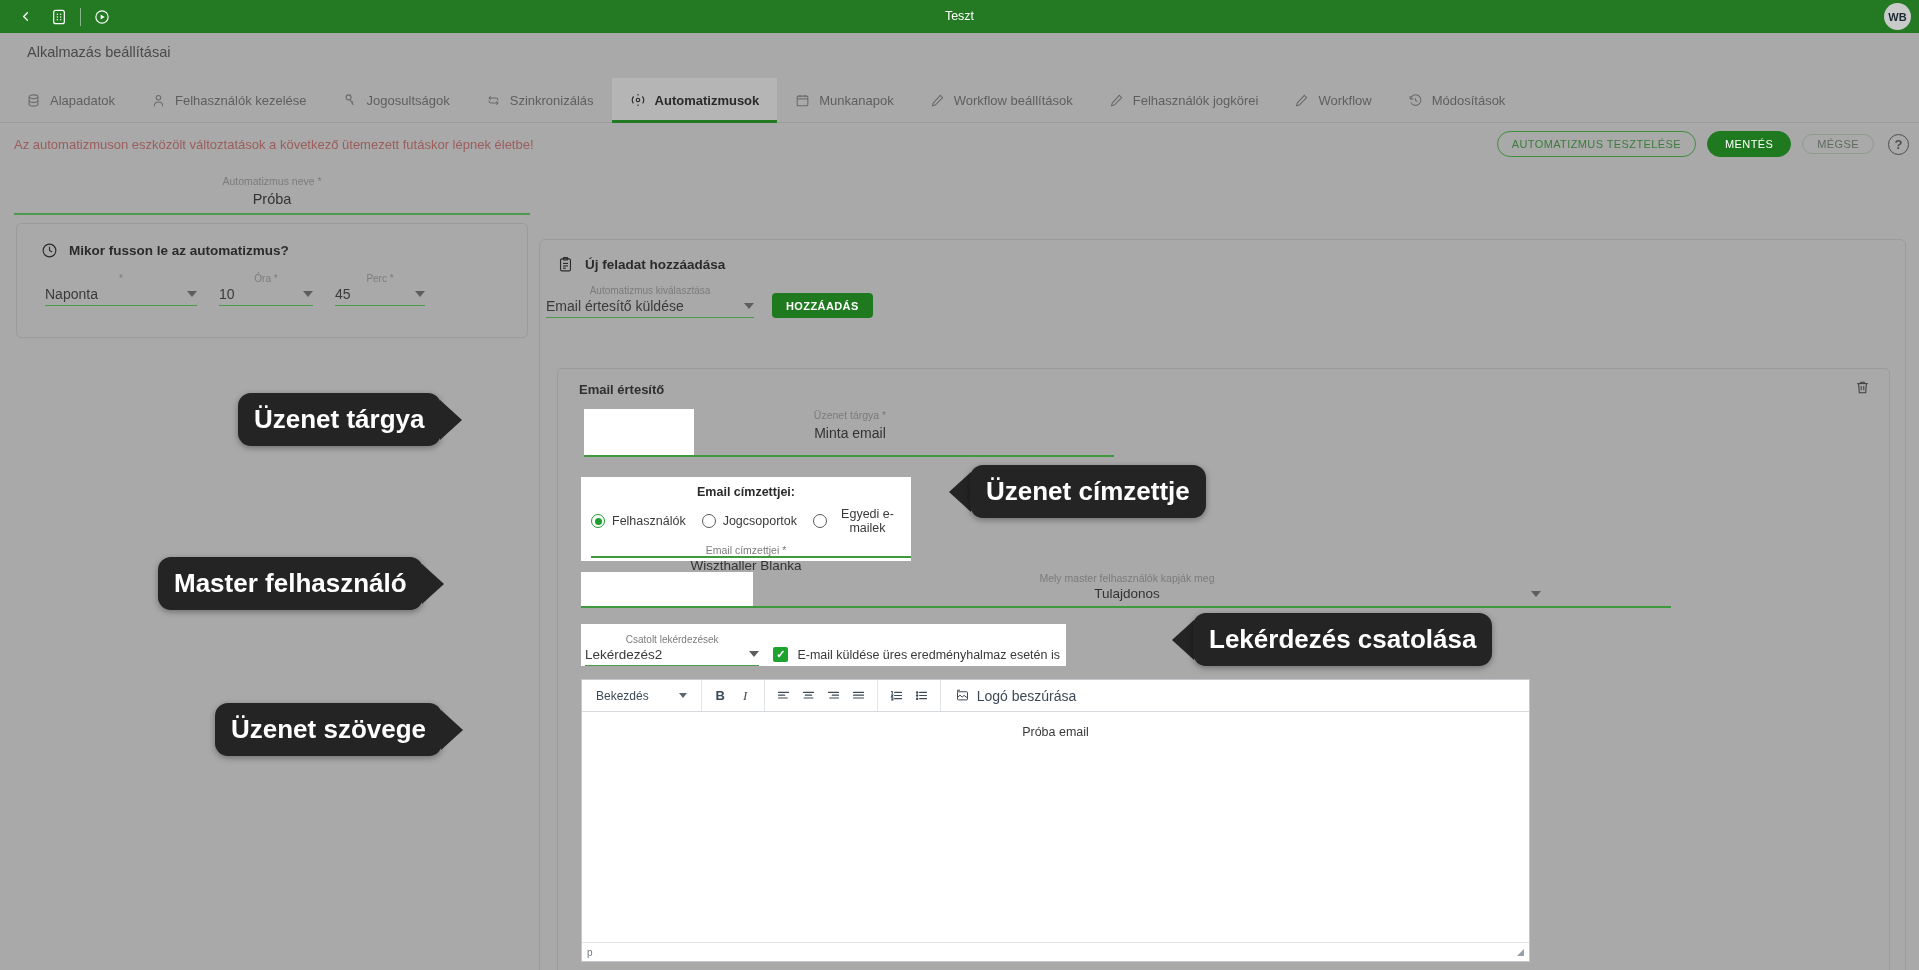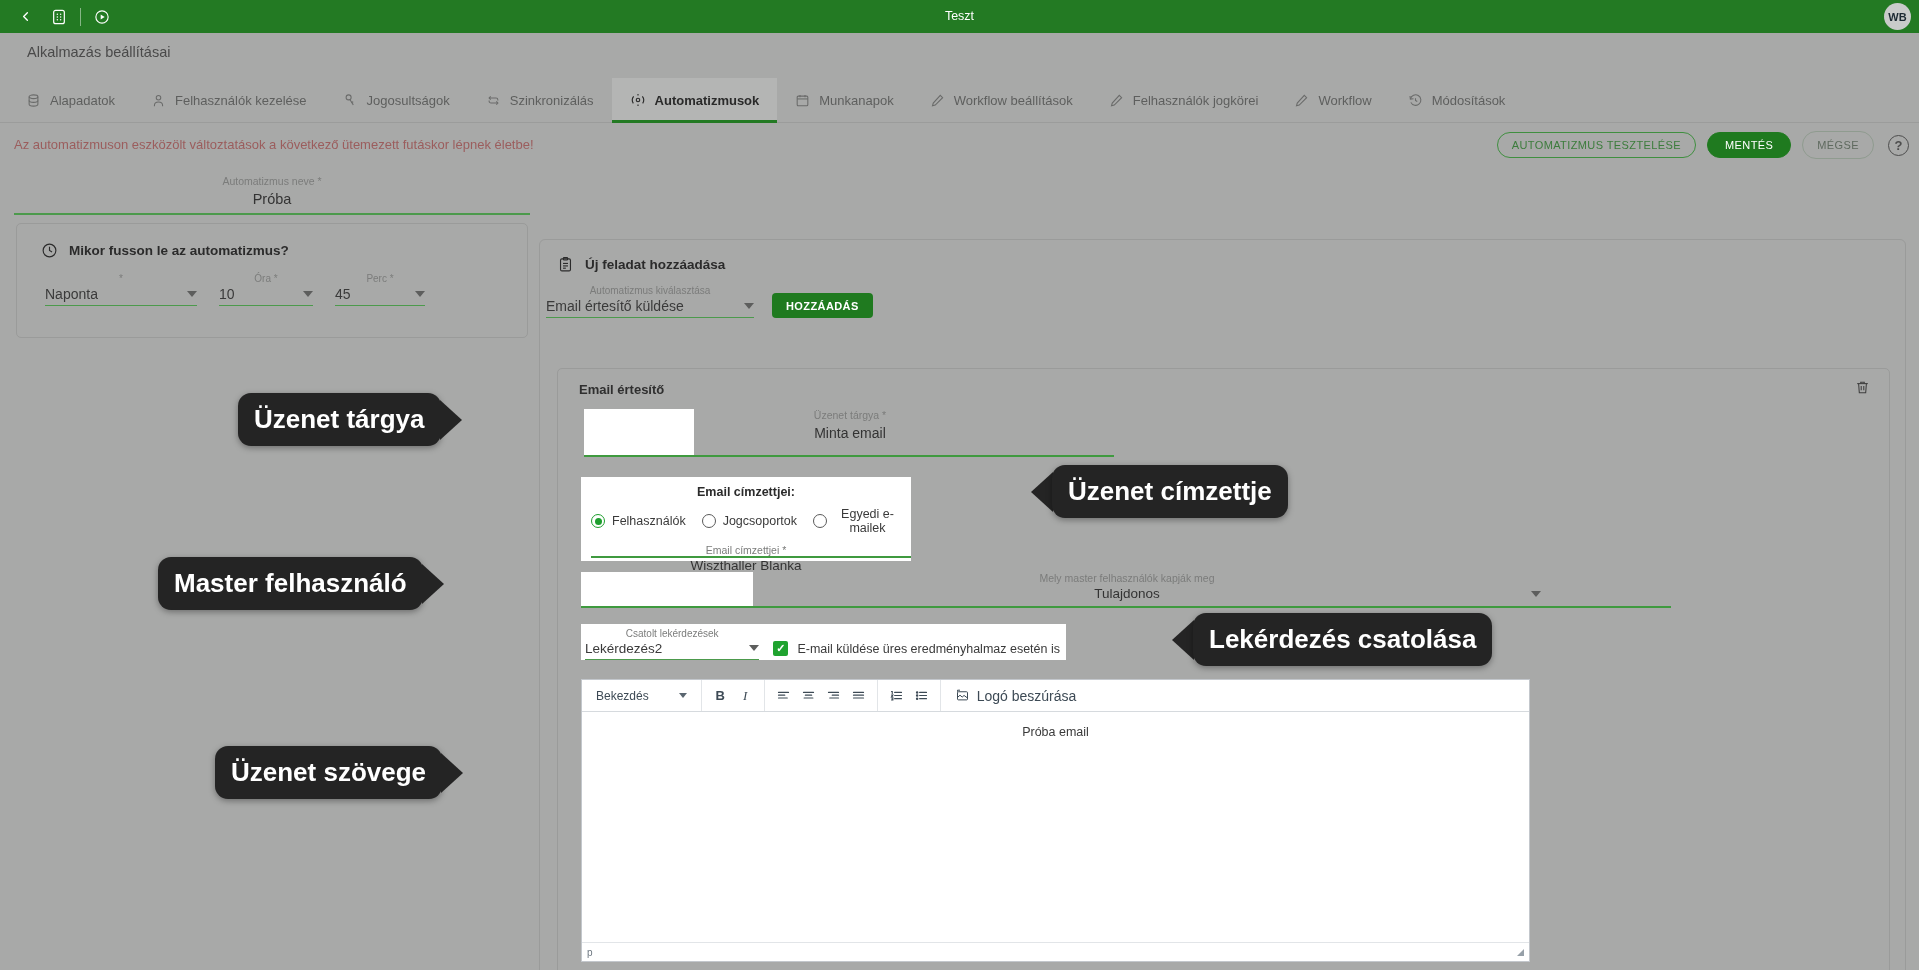--- a/index.html
+++ b/index.html
@@ -108,21 +108,21 @@
   .btn-outline {
     height: 26px; padding: 0 14px;
     border: 1px solid #3f8f3f; color: #3c7c3c;
     background: transparent;
   }
   .btn-primary {
     height: 26px; padding: 8px 17px;
     background: #1f7a1f; color: #ffffff; border: 1px solid #1f7a1f;
   }
   .btn-ghost {
-    height: 28px; padding: 0 14px;
+    height: 20px; padding: 0 14px;
     border: 1px solid #8f9b8f; color: #5f6a5f; background: transparent;
   }
   .help-icon {
     width: 21px; height: 21px; border-radius: 50%;
     border: 1.6px solid #4d4d4d; color: #4d4d4d;
     display: flex; align-items: center; justify-content: center;
     font-size: 13px; font-weight: bold; cursor: pointer;
     margin-left: 3px;
   }
 
@@ -265,21 +265,21 @@
     border-top: 6px solid #5d5e5d;
   }
   .master-ul {
     position: absolute; left: 0; top: 34px; width: 1090px; height: 1.6px;
     background: #3f9a3f;
   }
 
   
   .query {
     position: absolute; left: 23px; top: 255px;
-    width: 485px; height: 36px;
+    width: 485px; height: 42px;
     background: #ffffff;
     padding: 3px 6px 0 4px;
     display: flex; align-items: flex-end; gap: 14px;
   }
   .q-sel { width: 210px; }
   .q-ul { height: 1.4px; background: #4c9a4c; }
   .q-check { display: flex; align-items: center; gap: 9px; padding-bottom: 4px; }
   .cbox {
     width: 15px; height: 15px; background: #1fa32f; border-radius: 2px;
     display: flex; align-items: center; justify-content: center;
@@ -364,24 +364,24 @@
   }
   .arrow-l {
     width: 0; height: 0;
     border-top: 20px solid transparent;
     border-bottom: 20px solid transparent;
     border-right: 22px solid #242424;
     margin-right: -1px;
   }
 
   .co-subject   { left: 238px; top: 360px; }
-  .co-recipient { left: 1031px; top: 432px; }
+  .co-recipient { left: 949px; top: 432px; }
   .co-master    { left: 158px; top: 524px; }
   .co-query     { left: 1172px; top: 580px; }
-  .co-body      { left: 215px; top: 670px; margin-top: 43px; }
+  .co-body      { left: 215px; top: 670px; }
 
   svg { display: block; }
 </style>
 </head>
 <body>
 
 <div id="app">
 
   <div class="topbar">
     <div class="tb-left">

